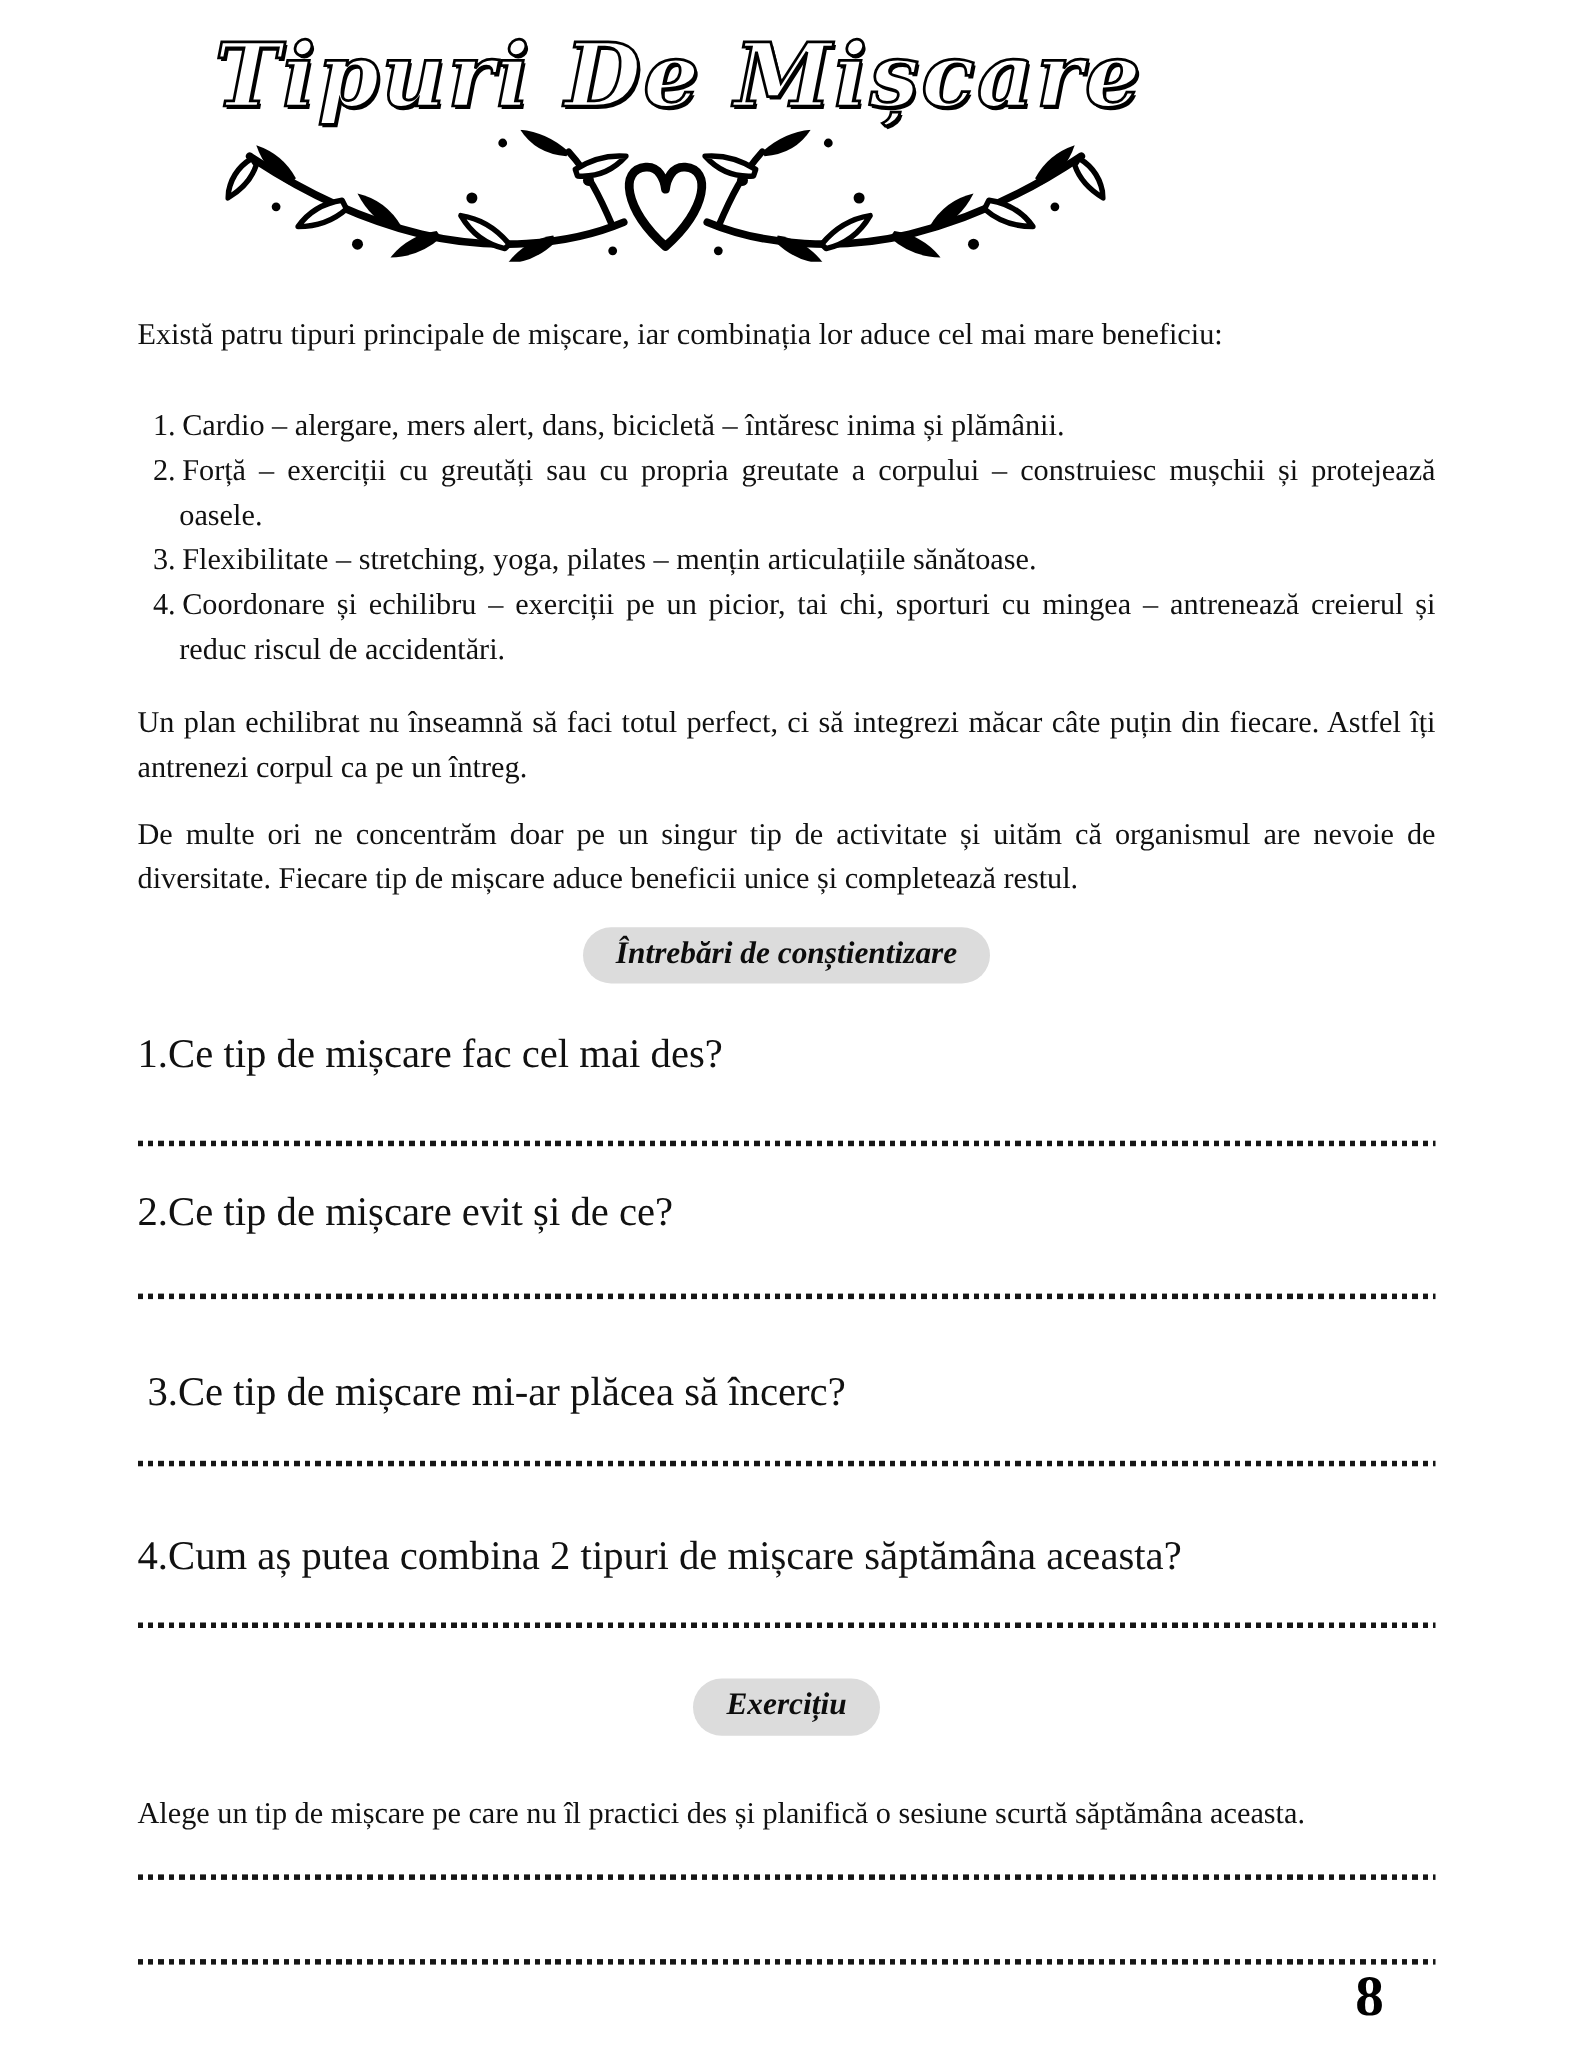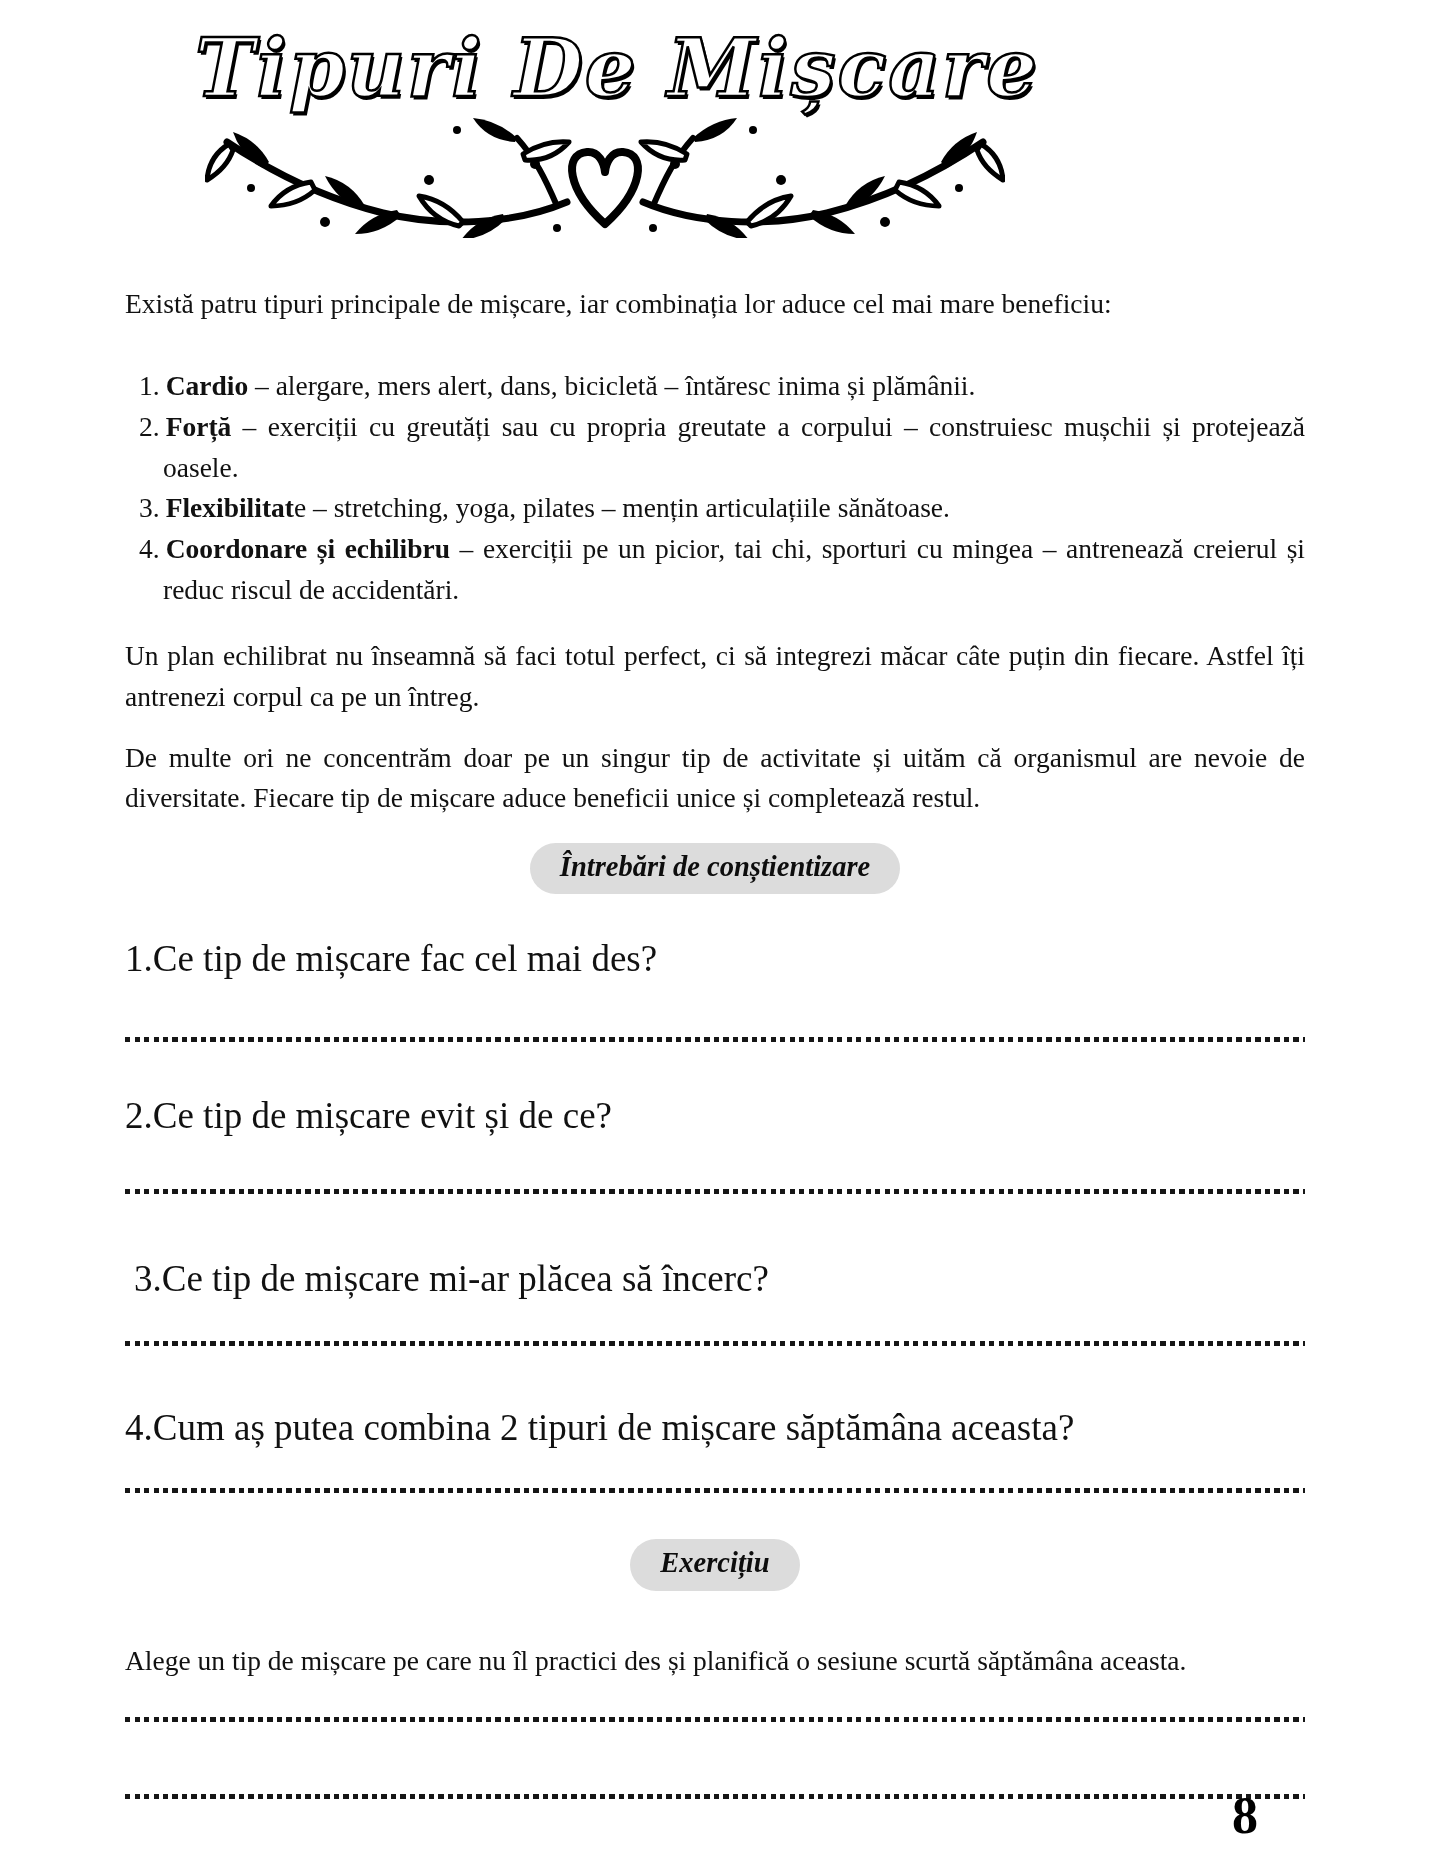--- a/index.html
+++ b/index.html
@@ -30,42 +30,42 @@
   }
   .divider-svg { display: block; margin: 4px auto 0 auto; }
 
   
   .content { width: 1180px; margin: 46px 0 0 125px; font-size: 27.5px; line-height: 1.48; }
   .justify { text-align: justify; }
 
   .list { margin-top: 42px; }
   .li { padding-left: 38px; text-indent: -24px; text-align: justify; }
   .num { margin-right: 6px; }
-  .term { font-weight: bold; }
+  .term { font-weight: normal; }
 
   .para-diversity { margin-top: 20px; }
   .para-balance  { margin-top: 26px; }
 
   .badge-row { text-align: center; font-style: italic; }
   .badge-row-questions { margin-top: 24px; }
   .badge-row-exercise  { margin-top: 46px; }
   .badge {
     display: inline-block;
     background: #dcdcdc;
     border-radius: 26px;
     padding: 7px 30px 10px 30px;
     font-weight: bold;
     font-size: 28.5px;
     line-height: 1.2;
     color: #0d0d0d;
   }
 
   .question { font-size: 37px; }
   .q1 { margin-top: 38px; }
-  .q2 { margin-top: 47px; }
+  .q2 { margin-top: 34px; }
   .q3 { margin-top: 58px; padding-left: 9px; }
   .q4 { margin-top: 55px; }
 
   .answer-line {
     height: 5px;
     background-image: repeating-linear-gradient(to right, #161616 0 5px, transparent 5px 9.5px);
   }
   .al1 { margin-top: 50px; }
   .al2 { margin-top: 45px; }
   .al3 { margin-top: 34px; }

